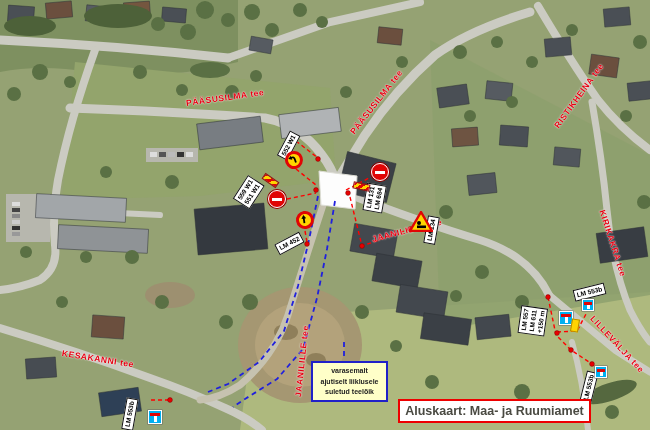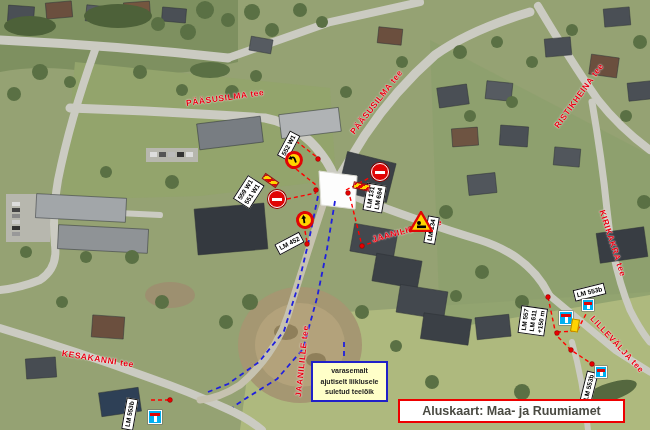--- a/index.html
+++ b/index.html
@@ -38,21 +38,21 @@
   .barrier{position:absolute;width:7px;height:17px;border:1px solid #991111;
     background:repeating-linear-gradient(45deg,#e00505 0 3px,#ffd400 3px 6px);
     transform:rotate(var(--r,0deg));}
   
   .note{
     position:absolute;left:311px;top:361px;width:77px;height:41px;background:#ffffc8;
     border:2px solid #2020c8;color:#222;font-weight:bold;font-size:7px;line-height:1.5;
     text-align:center;padding-top:3px;
   }
   .caption{
-    position:absolute;left:398px;top:399px;width:227px;height:24px;background:#fff;
+    position:absolute;left:398px;top:399px;width:193px;height:24px;background:#fff;
     border:2px solid #ee0000;color:#4a4a42;font-weight:bold;font-size:12.5px;
     display:flex;align-items:center;justify-content:center;white-space:nowrap;
   }
 </style>
 </head>
 <body>
 
 <div class="stage">
 
   <svg width="650" height="430" viewBox="0 0 650 430">

